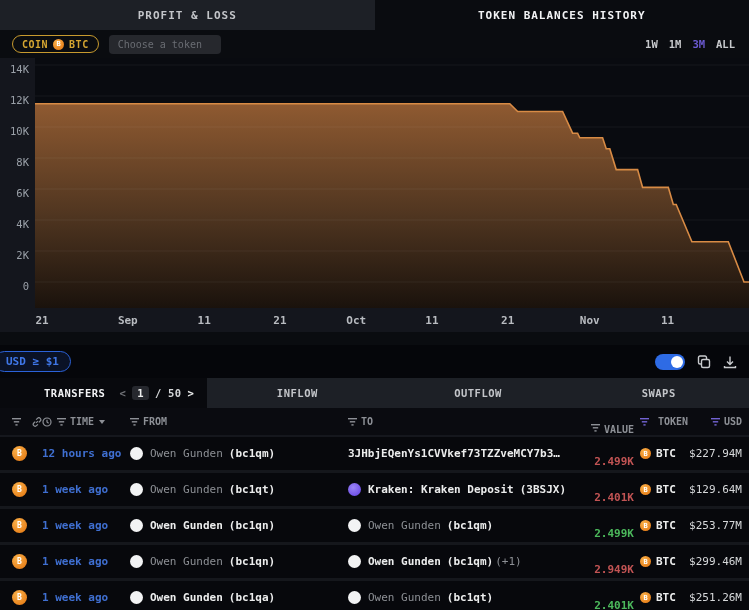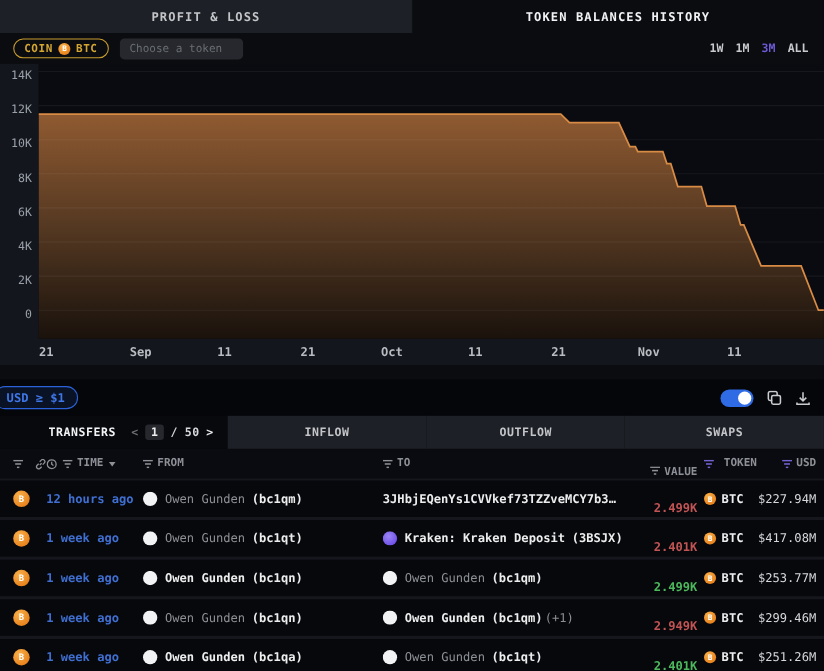--- a/index.html
+++ b/index.html
@@ -362,21 +362,21 @@
 
       </div>
       <div class="c-value">
           <span class="val neg">2.401K</span>
         </div>
       <div class="c-token">
           <span class="btc-badge">B</span>
           <span class="tok">BTC</span>
         </div>
       <div class="c-usd">
-          <span class="usd-cell">$417.08M</span>
+          <span class="usd-cell">$129.64M</span>
         </div>
     </div>
 
     <div class="row">
       <div class="c-chain">
           <span class="btc-badge row-chain">B</span>
         </div>
       <div class="c-time">
           <a>1 week ago</a>
         </div>

